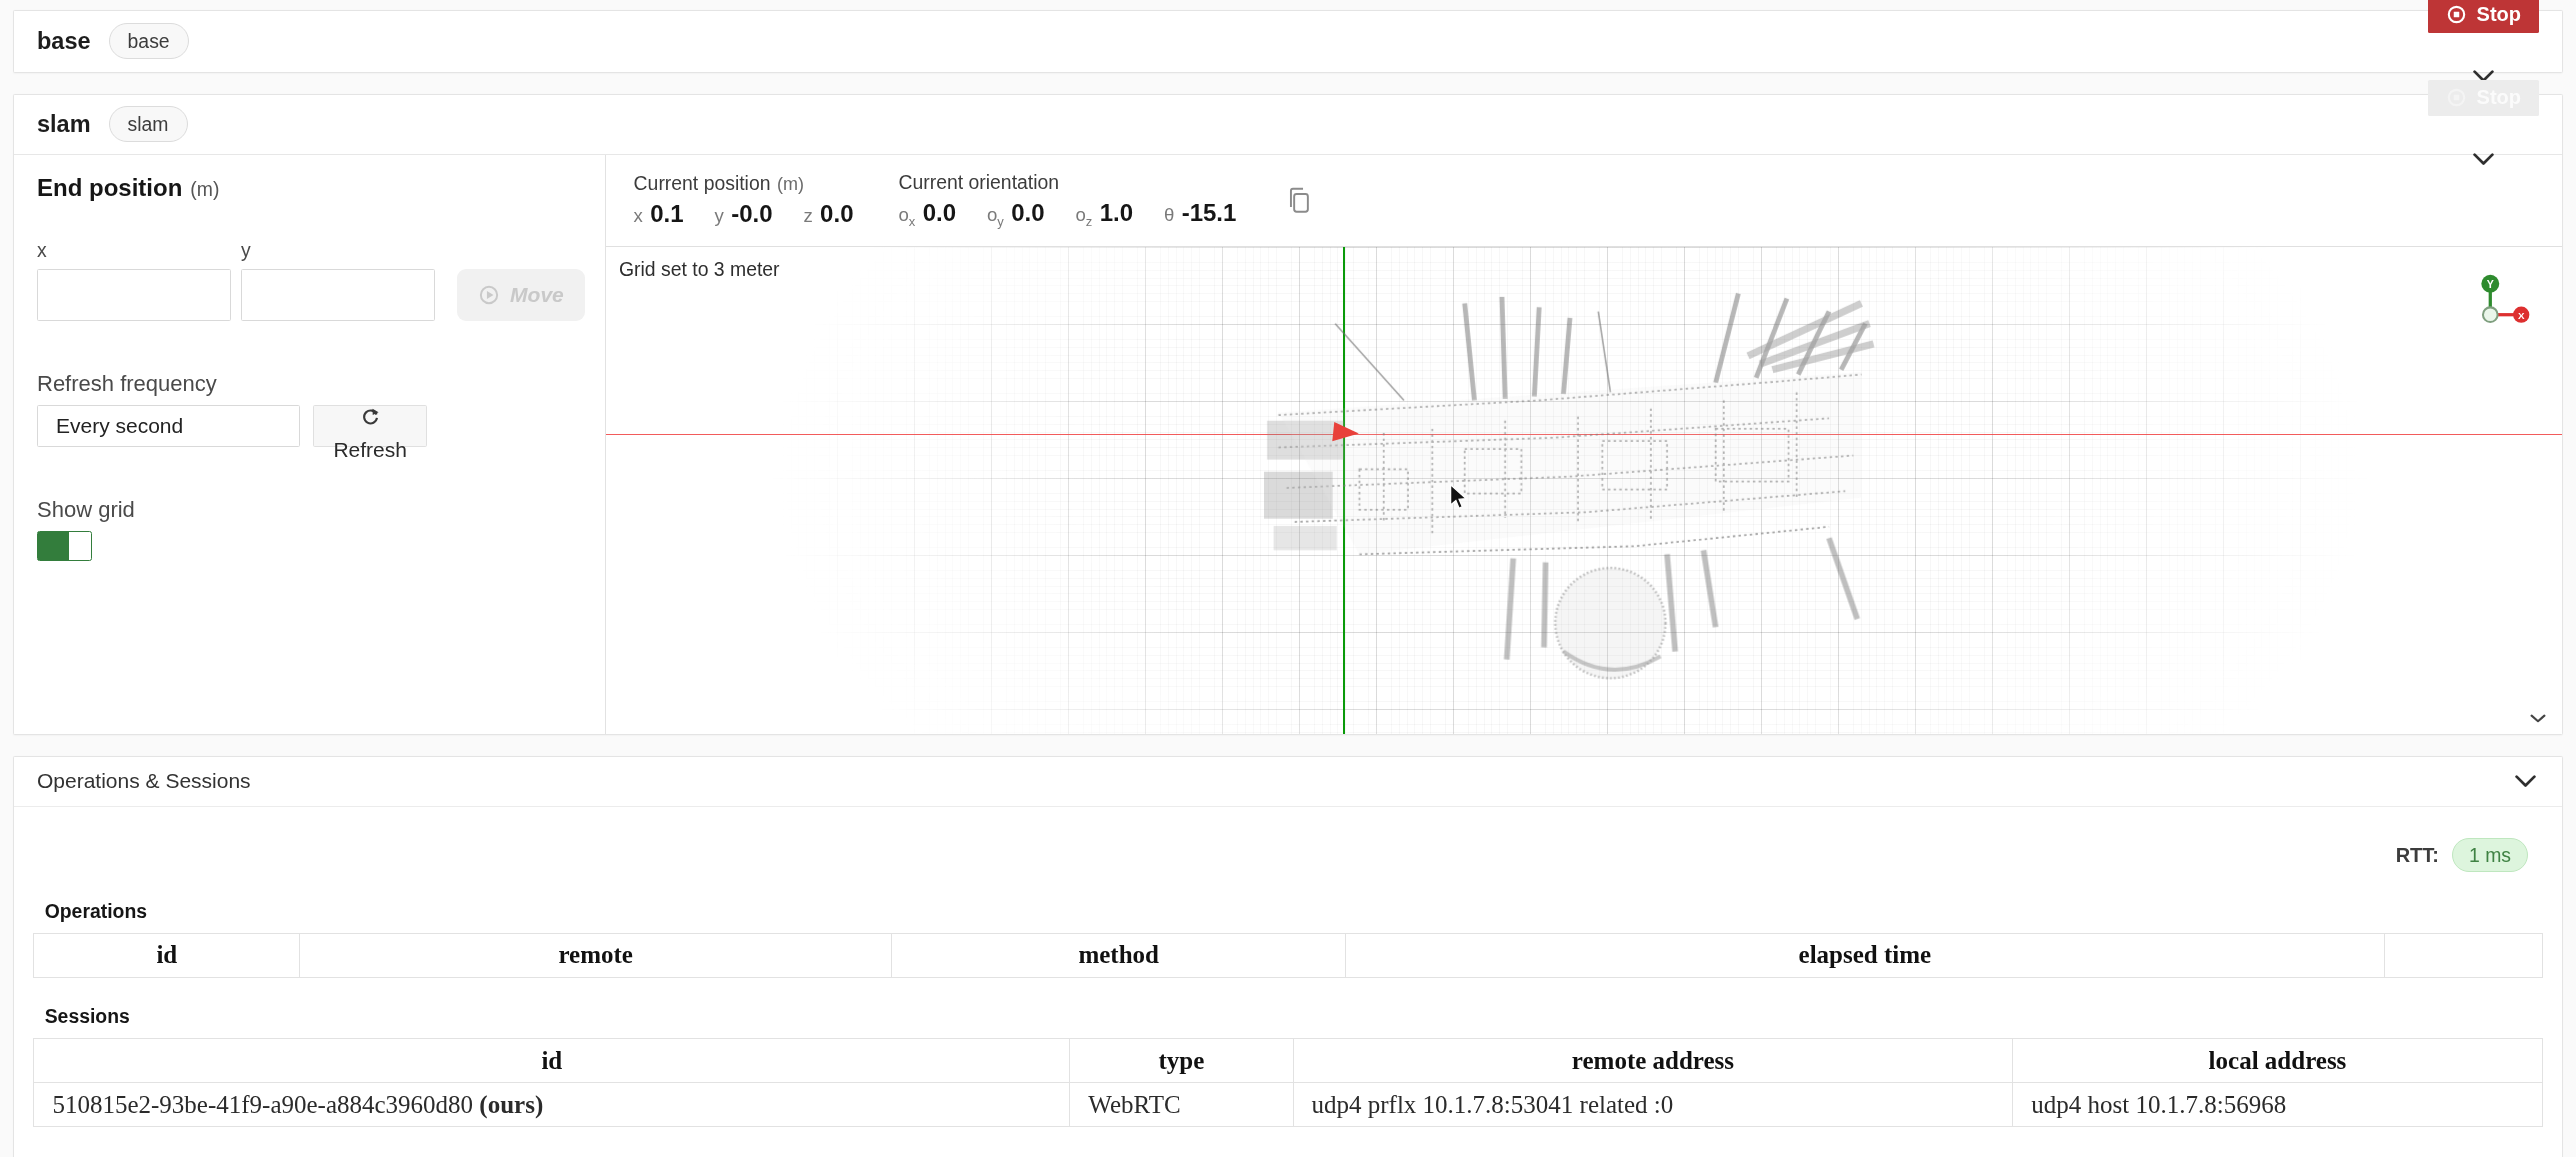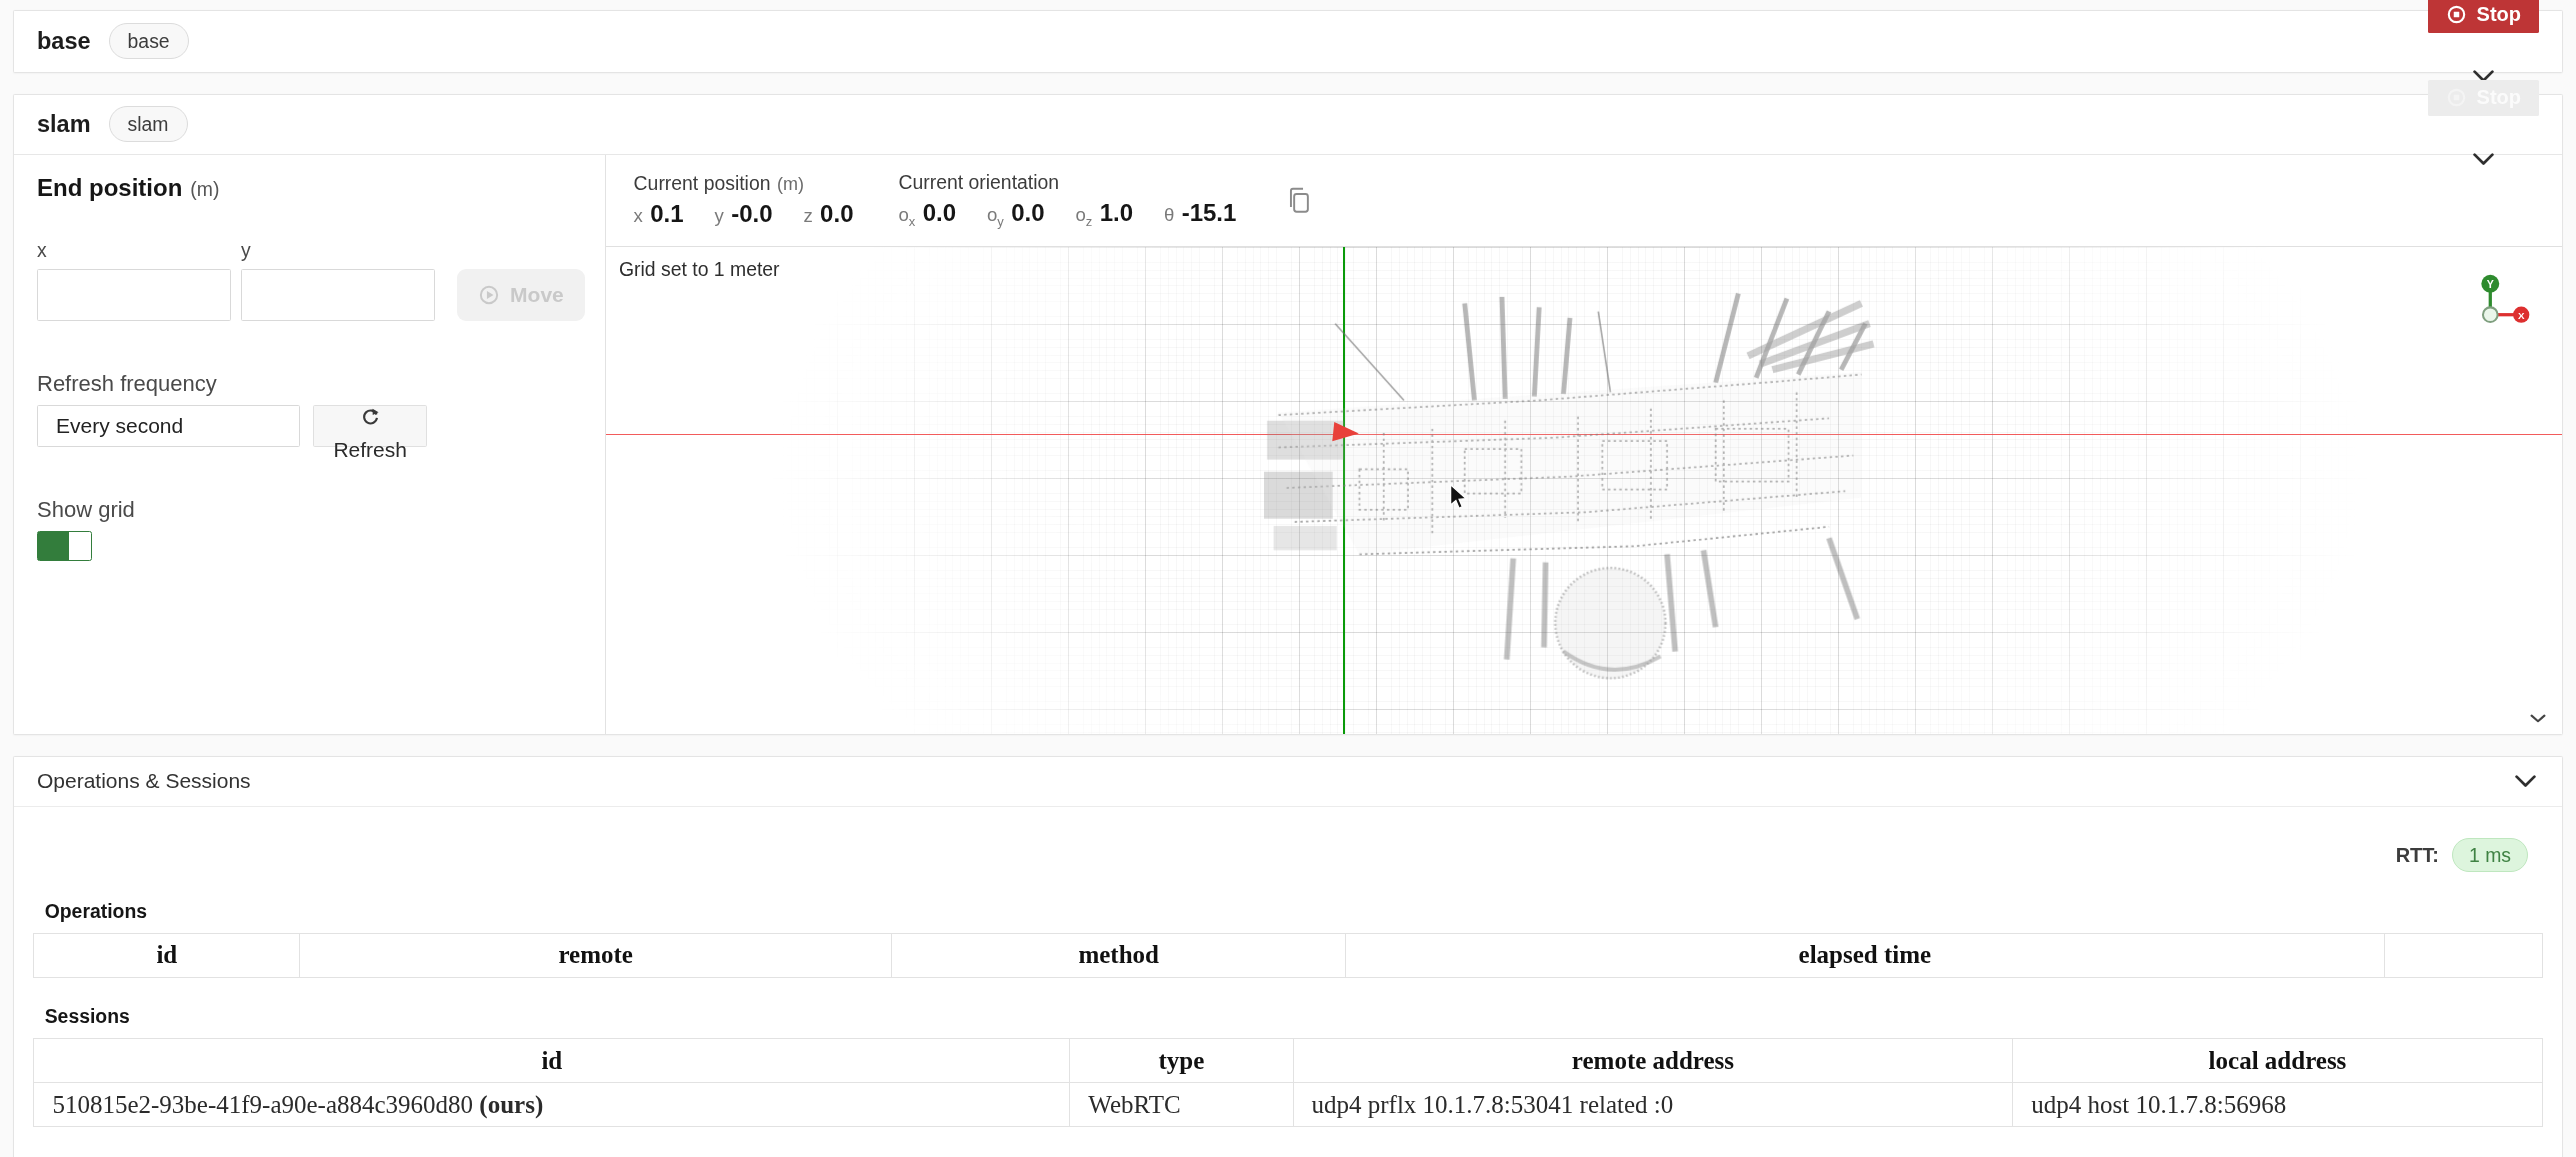--- a/index.html
+++ b/index.html
@@ -26,21 +26,21 @@
   .section-h { font-size:24px; font-weight:bold; color:#161616; }
   .section-h .unit { font-size:19.4px; font-weight:normal; color:#565656; margin-left:8px; }
   .field-labels { display:flex; margin-top:37px; }
   .field-labels span { font-size:19.4px; color:#4a4a4a; }
   .fl-x { width:204px; } .fl-y { width:204px; }
   .inputs-row { display:flex; align-items:stretch; margin-top:6.5px; height:52px; }
   .txt-input { width:194px; border:0.8px solid #d9d9d9; border-radius:1.6px; background:#fff;
     font-size:21px; padding:0 13px; margin-right:9.7px; font-family:inherit; }
   .move-btn { display:flex; align-items:center; gap:9.7px; margin-left:13px; border:none;
     background:#f1f1f1; color:#c9c9c9; font-size:21px; font-weight:bold; padding:0 21px;
-    border-radius:9px; cursor:default; font-family:inherit; }
+    border-radius:9px; cursor:default; font-family:inherit;font-style:italic; }
   .trash-btn { background:none; border:none; margin-left:21px; cursor:pointer; display:flex; align-items:center; }
   .small-label { font-size:22px; color:#4a4a4a; }
   .refresh-wrap { margin-top:50px; }
   .refresh-row { display:flex; margin-top:8px; }
   .select-box { width:263px; height:42px; border:0.8px solid #d9d9d9; border-radius:1.6px;
     font-size:21px; color:#222; display:flex; align-items:center; padding:0 18px; background:#fff; cursor:pointer; }
   .refresh-btn { margin-left:13px; height:42px; display:flex; align-items:center; gap:11.3px;
     background:#f7f7f7; border:0.8px solid #e0e0e0; border-radius:1.6px; padding:0 19.4px;
     font-size:21px; color:#2b2b2b; cursor:pointer; font-family:inherit;flex-direction:column; }
   .grid-wrap { margin-top:50px; }
@@ -248,21 +248,21 @@
               <svg width="26" height="29" viewBox="0 0 32 36">
                   <rect x="10" y="10" width="17" height="22" rx="3" fill="none" stroke="#8b8b8b" stroke-width="2.4"></rect>
                   <path d="M6 26 V6 a2.5 2.5 0 0 1 2.5 -2.5 H21" fill="none" stroke="#8b8b8b" stroke-width="2.4"></path>
                 </svg>
             </span>
           </button>
         </div>
 
         <div class="map-canvas">
           <div class="grid-layer"></div>
-          <div class="grid-note">Grid set to 1 meter</div>
+          <div class="grid-note">Grid set to 3 meter</div>
           <div class="red-line"></div>
           <div class="green-line"></div>
 
           <svg style="position:absolute;left:656px;top:32px;" width="632" height="421" viewBox="0 0 780 520">
             <defs>
                 <filter id="pcb">
                   <feGaussianBlur stdDeviation="0.7"></feGaussianBlur>
                 </filter>
               </defs>
             <g filter="url(#pcb)" fill="none" stroke="#6e6e6e" stroke-width="2.2" opacity="0.62">

